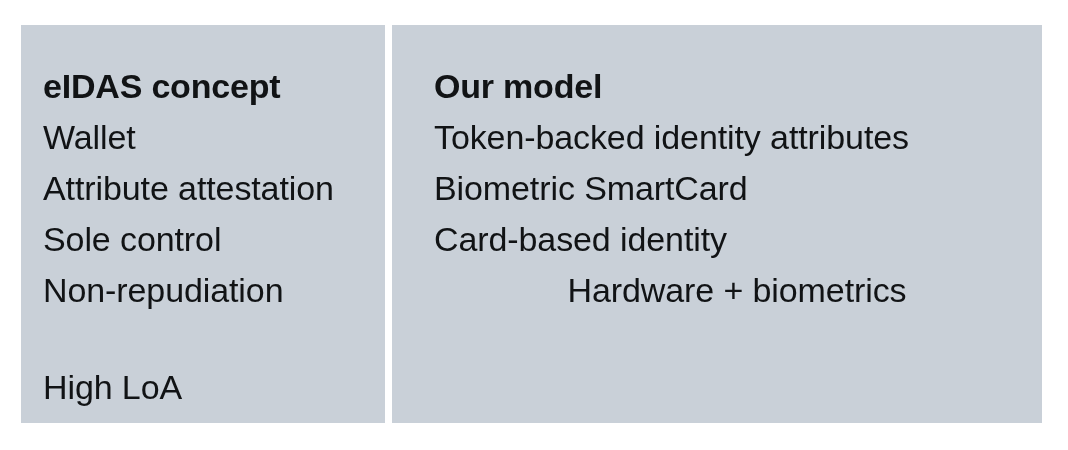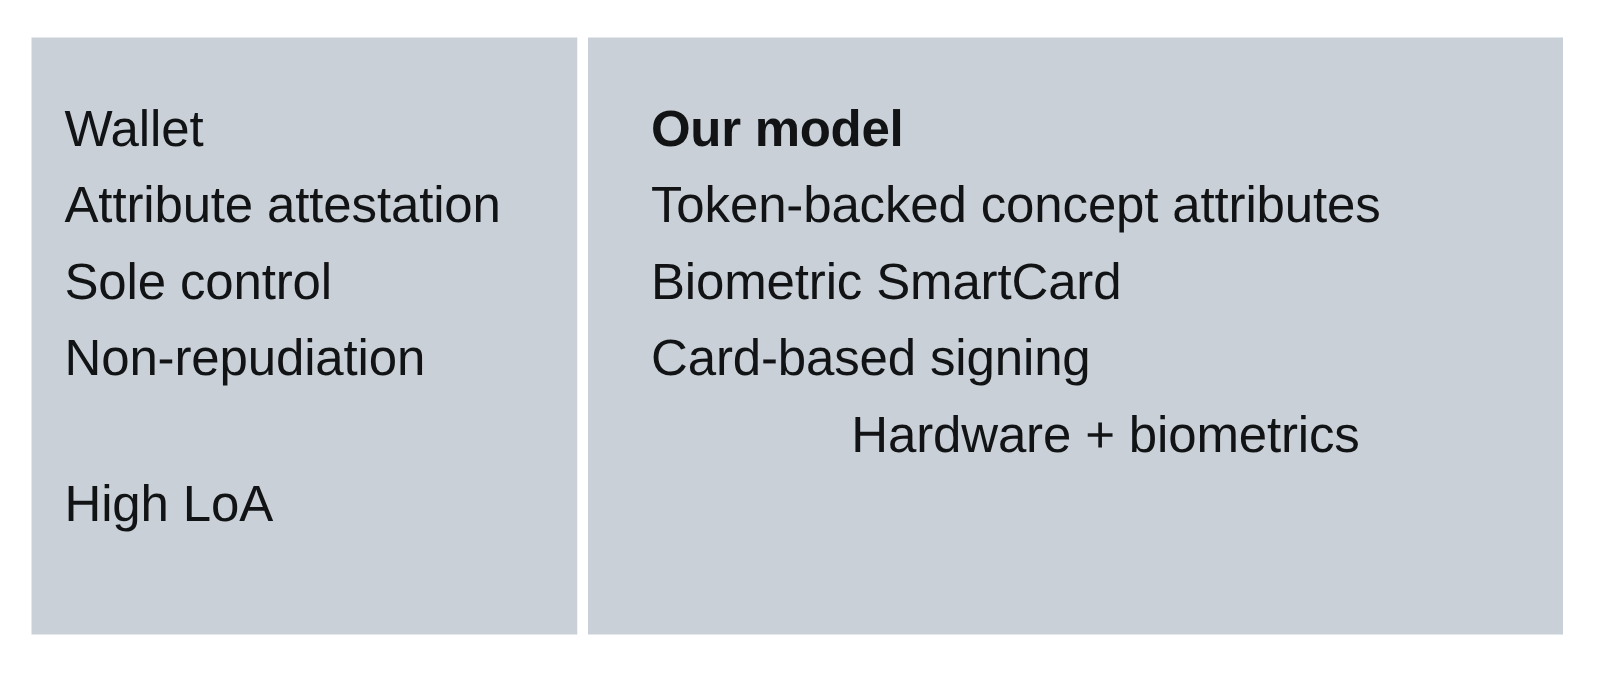--- a/index.html
+++ b/index.html
@@ -77,31 +77,32 @@
   }
 </style>
 </head>
 <body style="background: rgb(255, 255, 255);">
 
 <div id="canvas" style="background: rgb(255, 255, 255);">
 
   <div id="panel">
 
     <div class="column column-left" style="background: rgb(201, 208, 216);">
+      <div class="row header" style="color: rgb(17, 19, 21);">eIDAS concept</div>
       <div class="row" style="color: rgb(17, 19, 21);">Wallet</div>
       <div class="row" style="color: rgb(17, 19, 21);">Attribute attestation</div>
       <div class="row" style="color: rgb(17, 19, 21);">Sole control</div>
       <div class="row" style="color: rgb(17, 19, 21);">Non-repudiation</div>
       <div class="row" style="color: rgb(17, 19, 21); margin-top: 46px;">High LoA</div>
     </div>
 
     <div id="divider" style="background: rgb(255, 255, 255);"></div>
 
     <div class="column column-right" style="background: rgb(201, 208, 216);">
       <div class="row header" style="color: rgb(17, 19, 21);">Our model</div>
-      <div class="row" style="color: rgb(17, 19, 21);">Token-backed concept attributes</div>
+      <div class="row" style="color: rgb(17, 19, 21);">Token-backed identity attributes</div>
       <div class="row" style="color: rgb(17, 19, 21);">Biometric SmartCard</div>
-      <div class="row" style="color: rgb(17, 19, 21);">Card-based signing</div>
+      <div class="row" style="color: rgb(17, 19, 21);">Card-based identity</div>
       <div class="row" style="color: rgb(17, 19, 21); text-align: center;">Hardware + biometrics</div>
     </div>
 
   </div>
 </div>
 
 </body></html>

